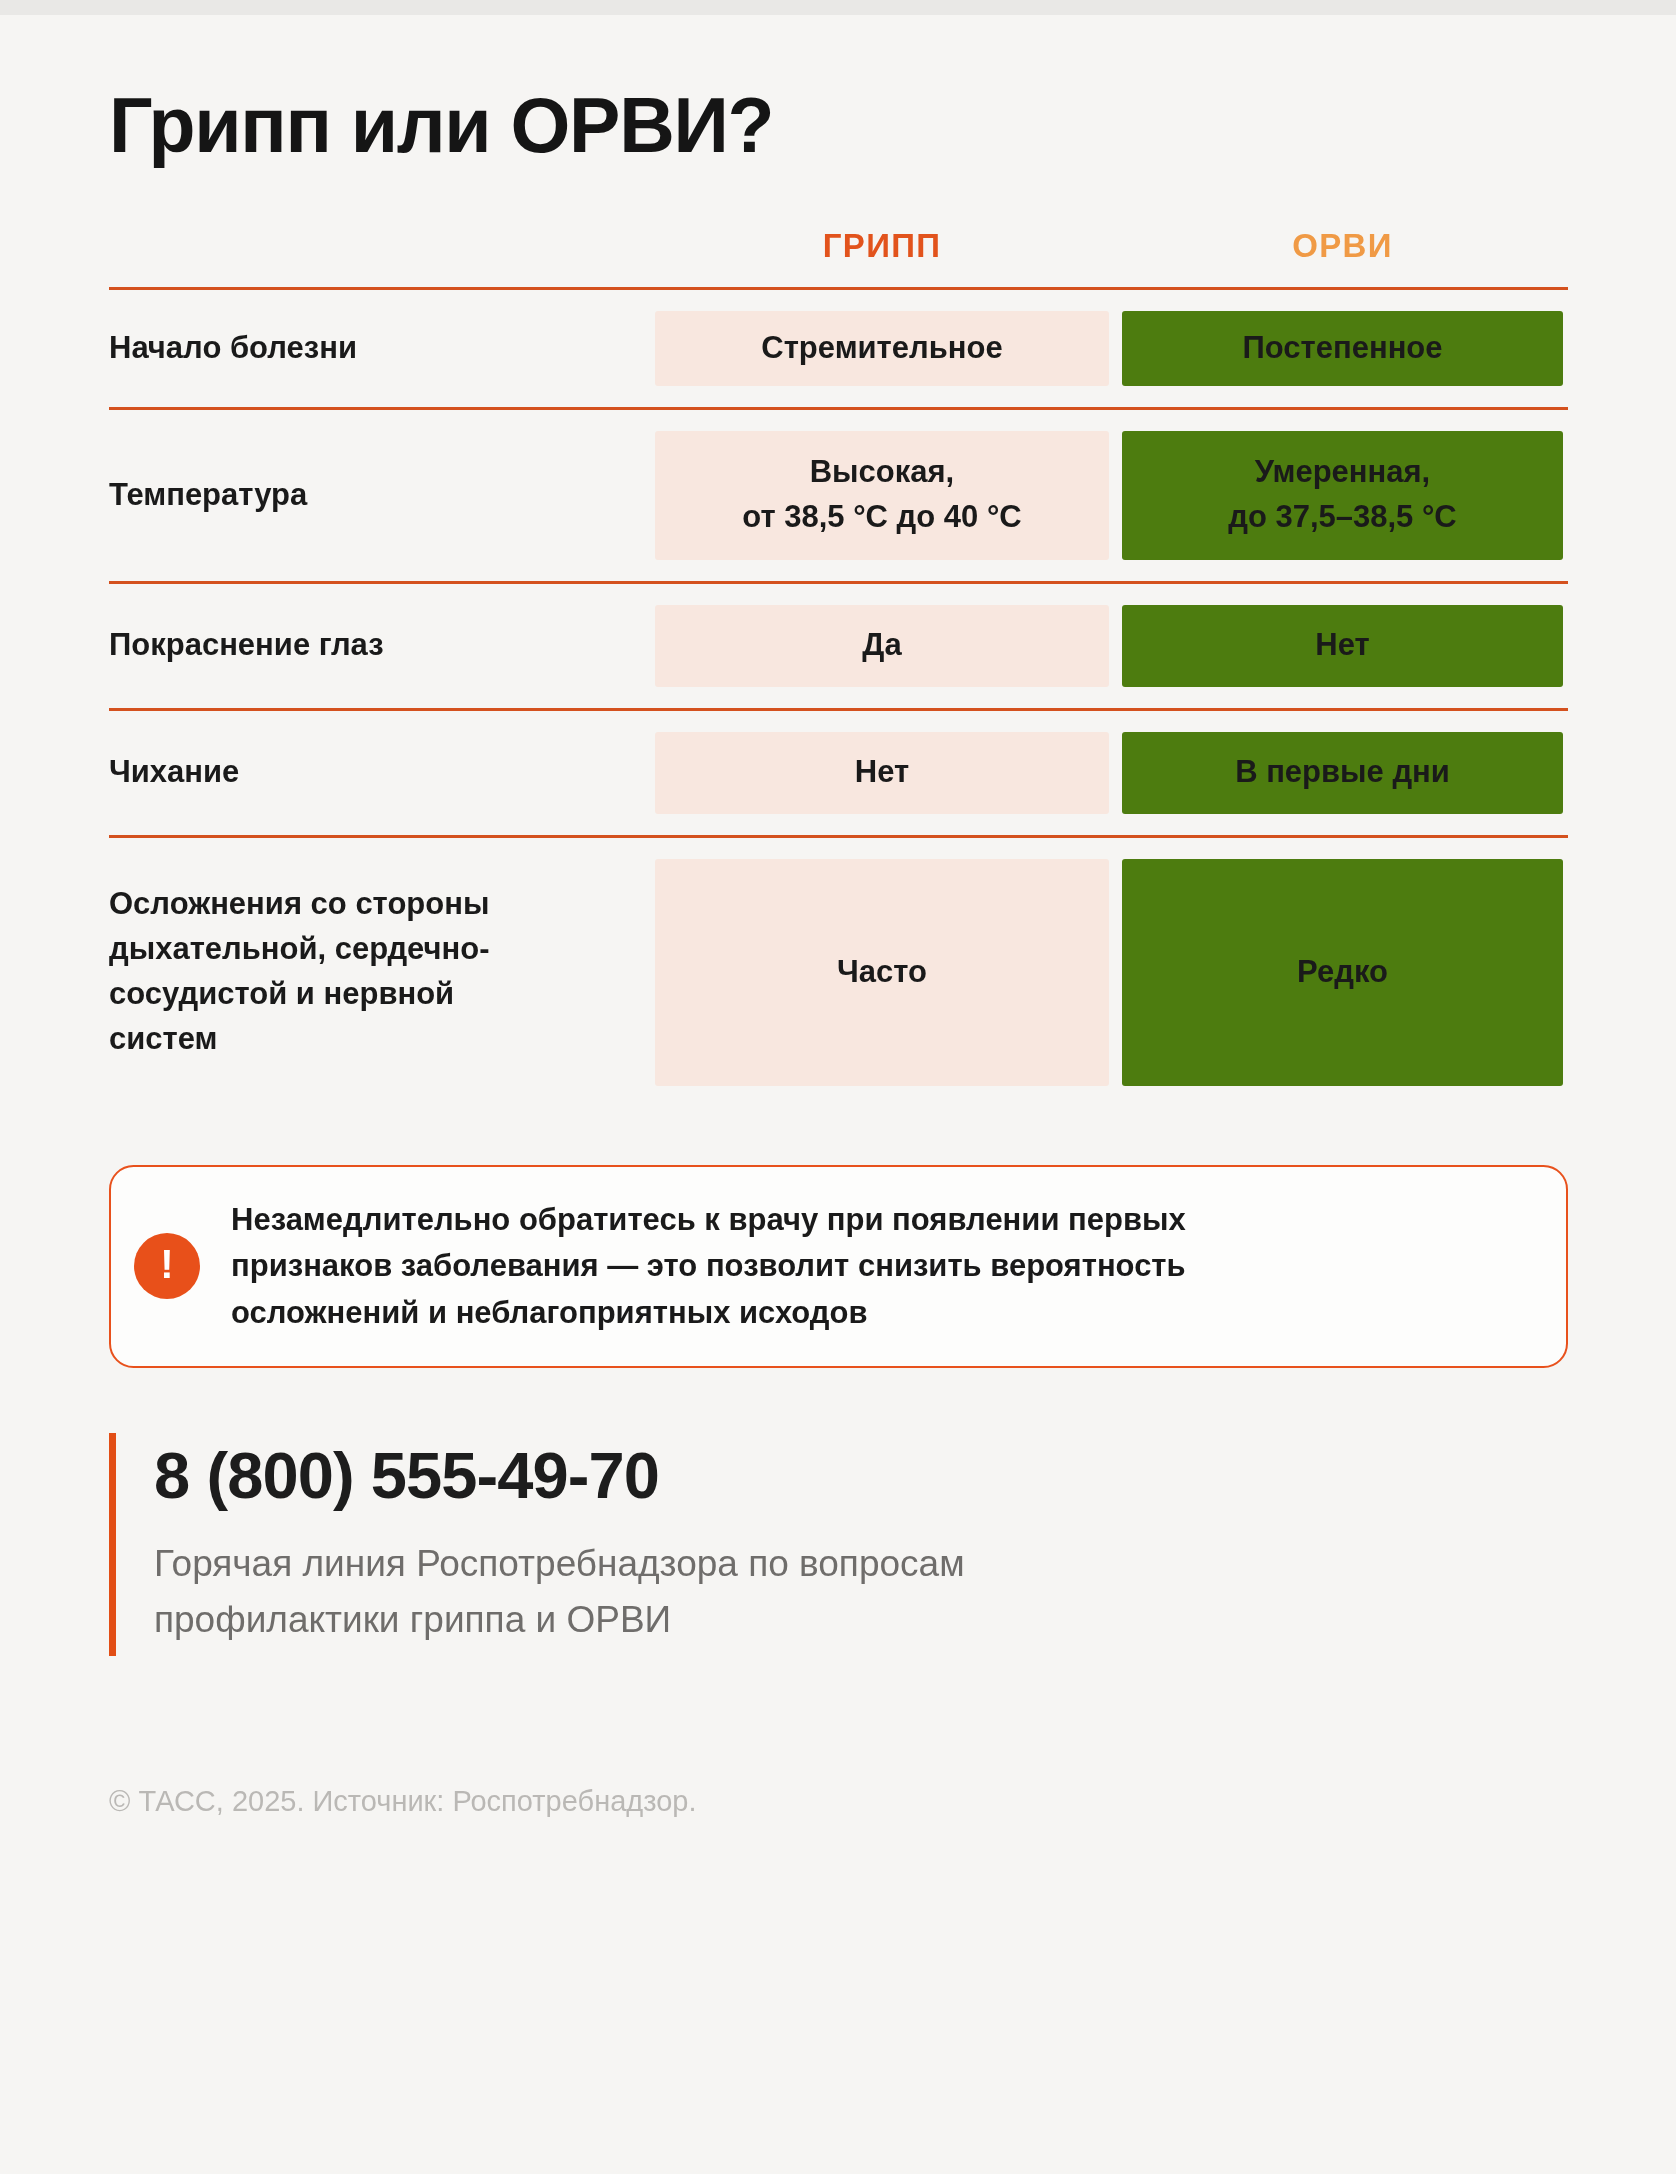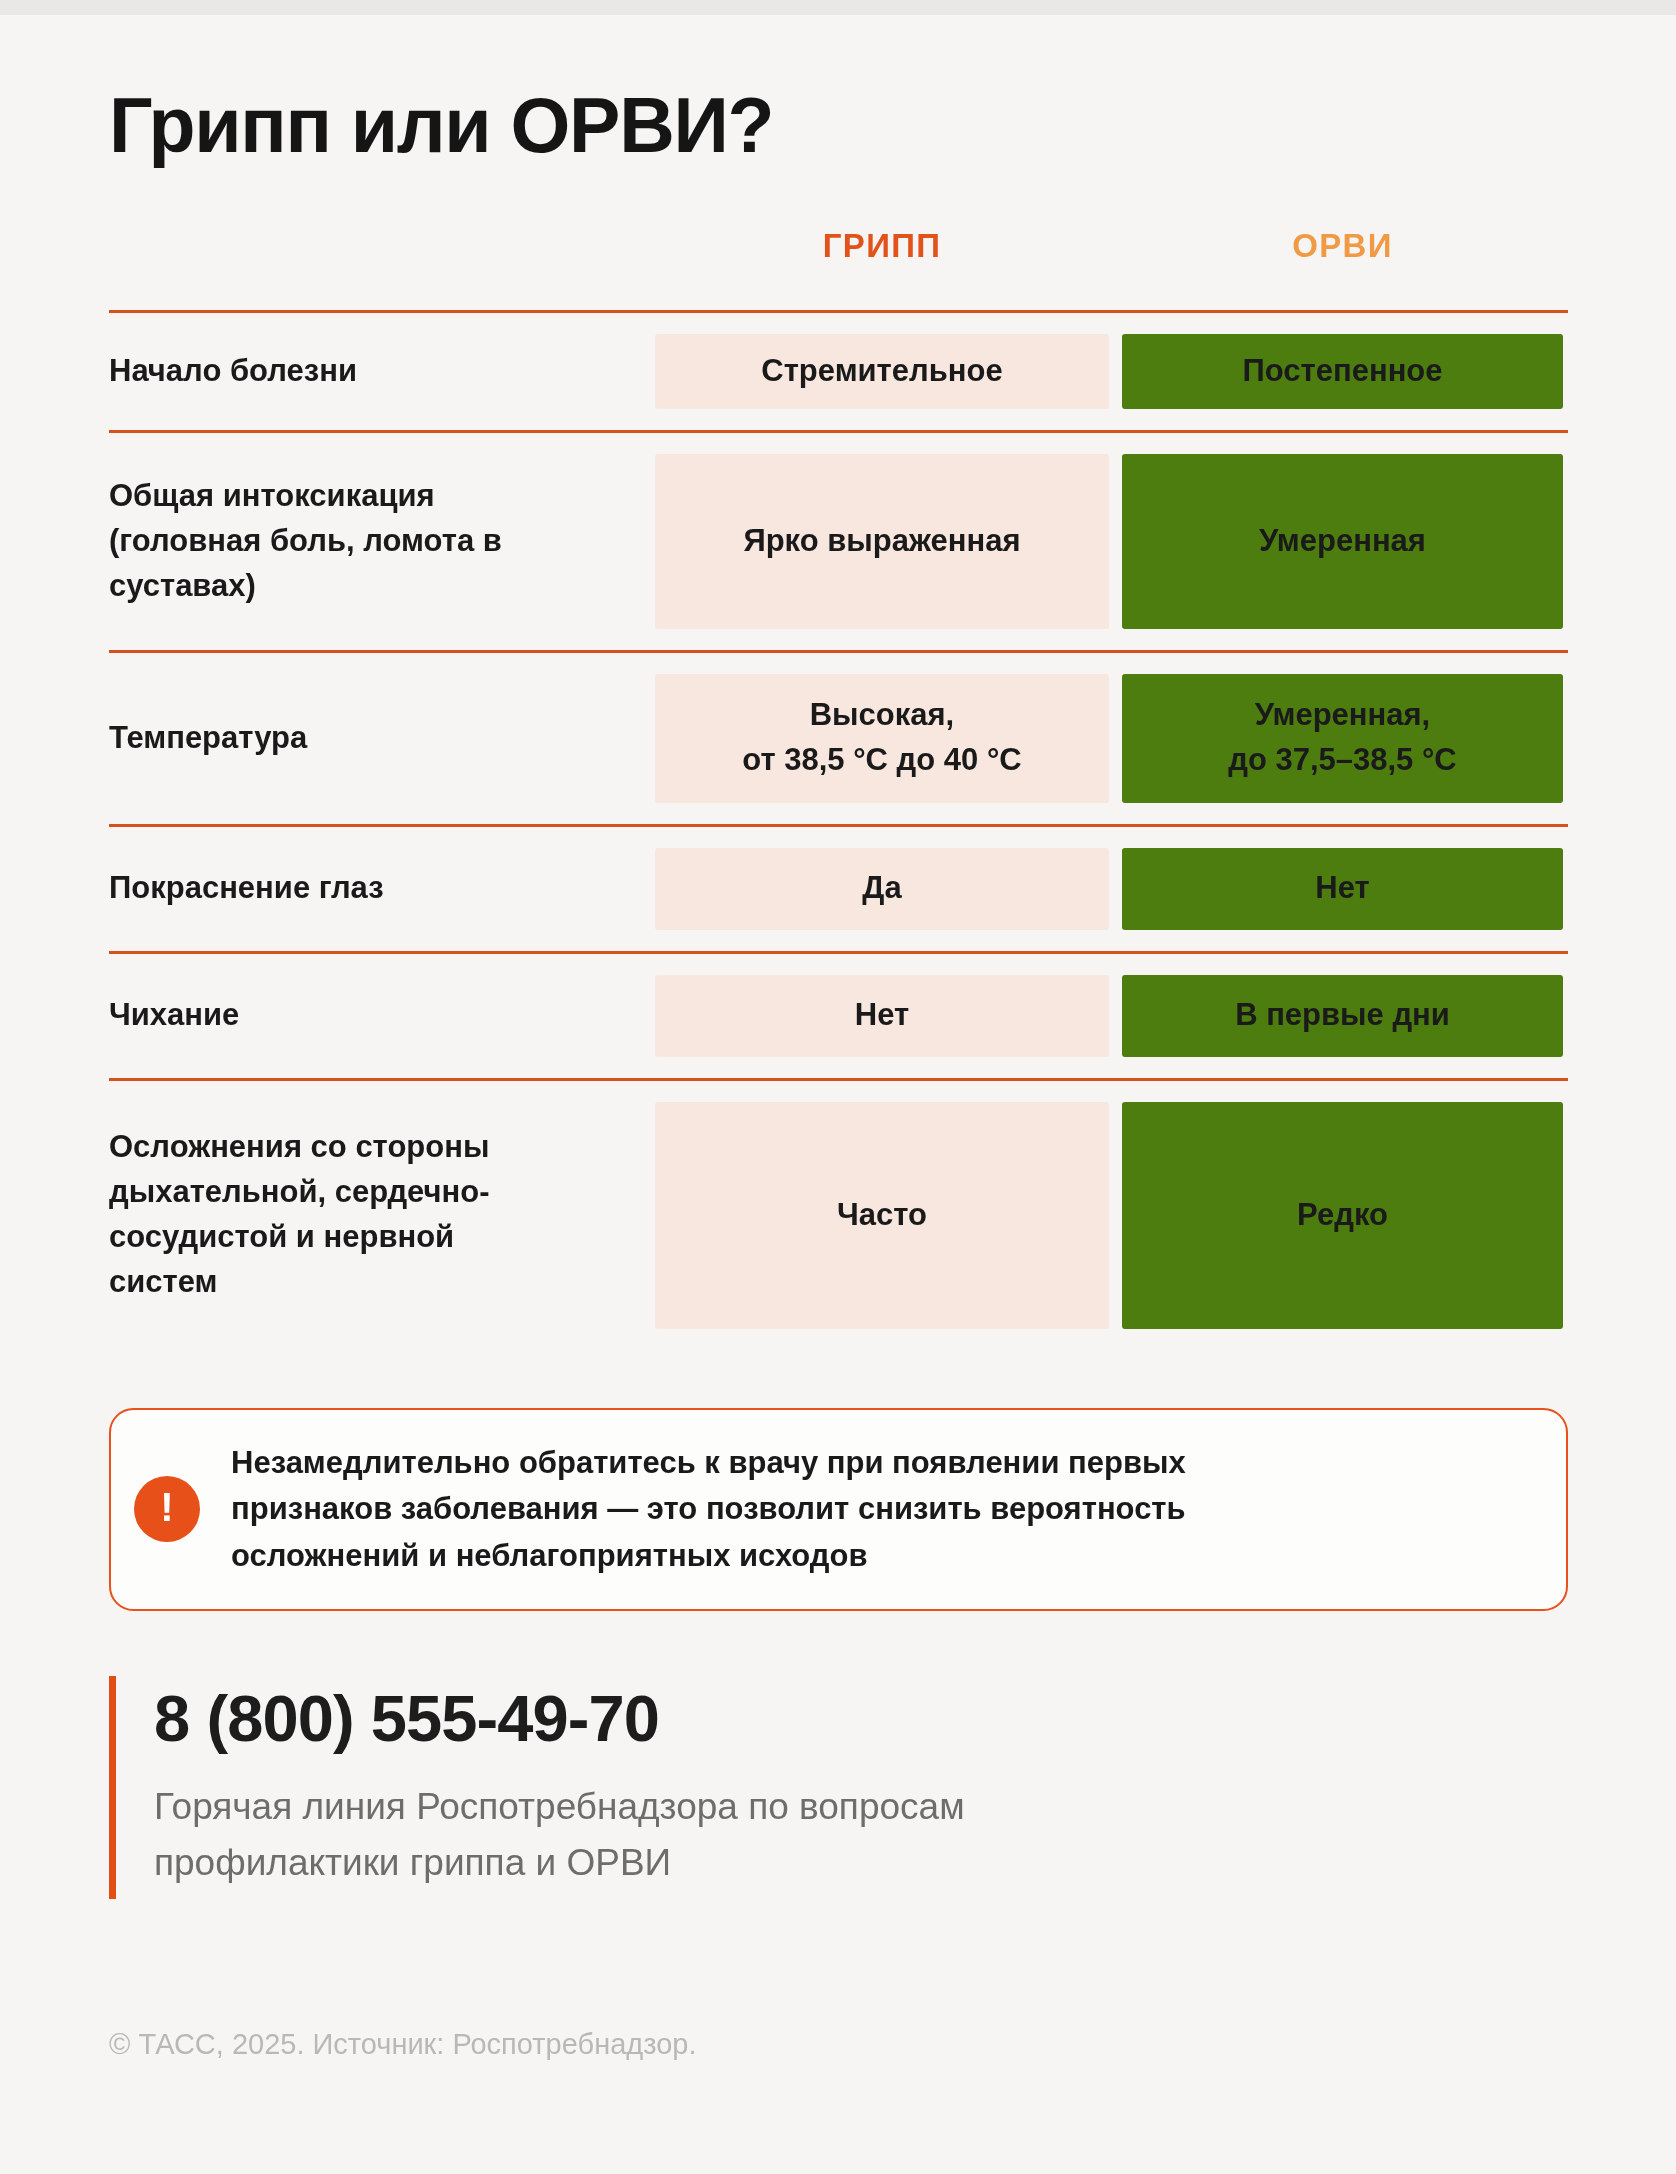--- a/index.html
+++ b/index.html
@@ -27,21 +27,21 @@
   
   .ctable { margin-top: 59px; }
 
   .thead, .trow {
     display: grid;
     grid-template-columns: 533px 454px 441px;
     column-gap: 13px;
     align-items: center;
   }
 
-  .thead { padding-bottom: 45px; }
+  .thead { padding-bottom: 22px; }
   .col-head {
     text-align: center;
     font-size: 33px;
     font-weight: 700;
     letter-spacing: 1.3px;
   }
   .col-head.flu  { color: #e2531c; }
   .col-head.orvi { color: #f09a45; }
 
   .trow {
@@ -155,25 +155,20 @@
       <div class="col-head flu">ГРИПП</div>
       <div class="col-head orvi">ОРВИ</div>
     </div>
 
     <div class="trow r1">
       <div class="tlabel">Начало болезни</div>
       <div class="tcell flu">Стремительное</div>
       <div class="tcell orvi">Постепенное</div>
     </div>
 
-    <div class="trow r2">
-      <div class="tlabel">Общая интоксикация (головная боль, ломота в суставах)</div>
-      <div class="tcell flu">Ярко выраженная</div>
-      <div class="tcell orvi">Умеренная</div>
-    </div>
 
     <div class="trow r3">
       <div class="tlabel">Температура</div>
       <div class="tcell flu">Высокая,
 от 38,5 °C до 40 °C</div>
       <div class="tcell orvi">Умеренная,
 до 37,5–38,5 °C</div>
     </div>
 
     <div class="trow r4">

